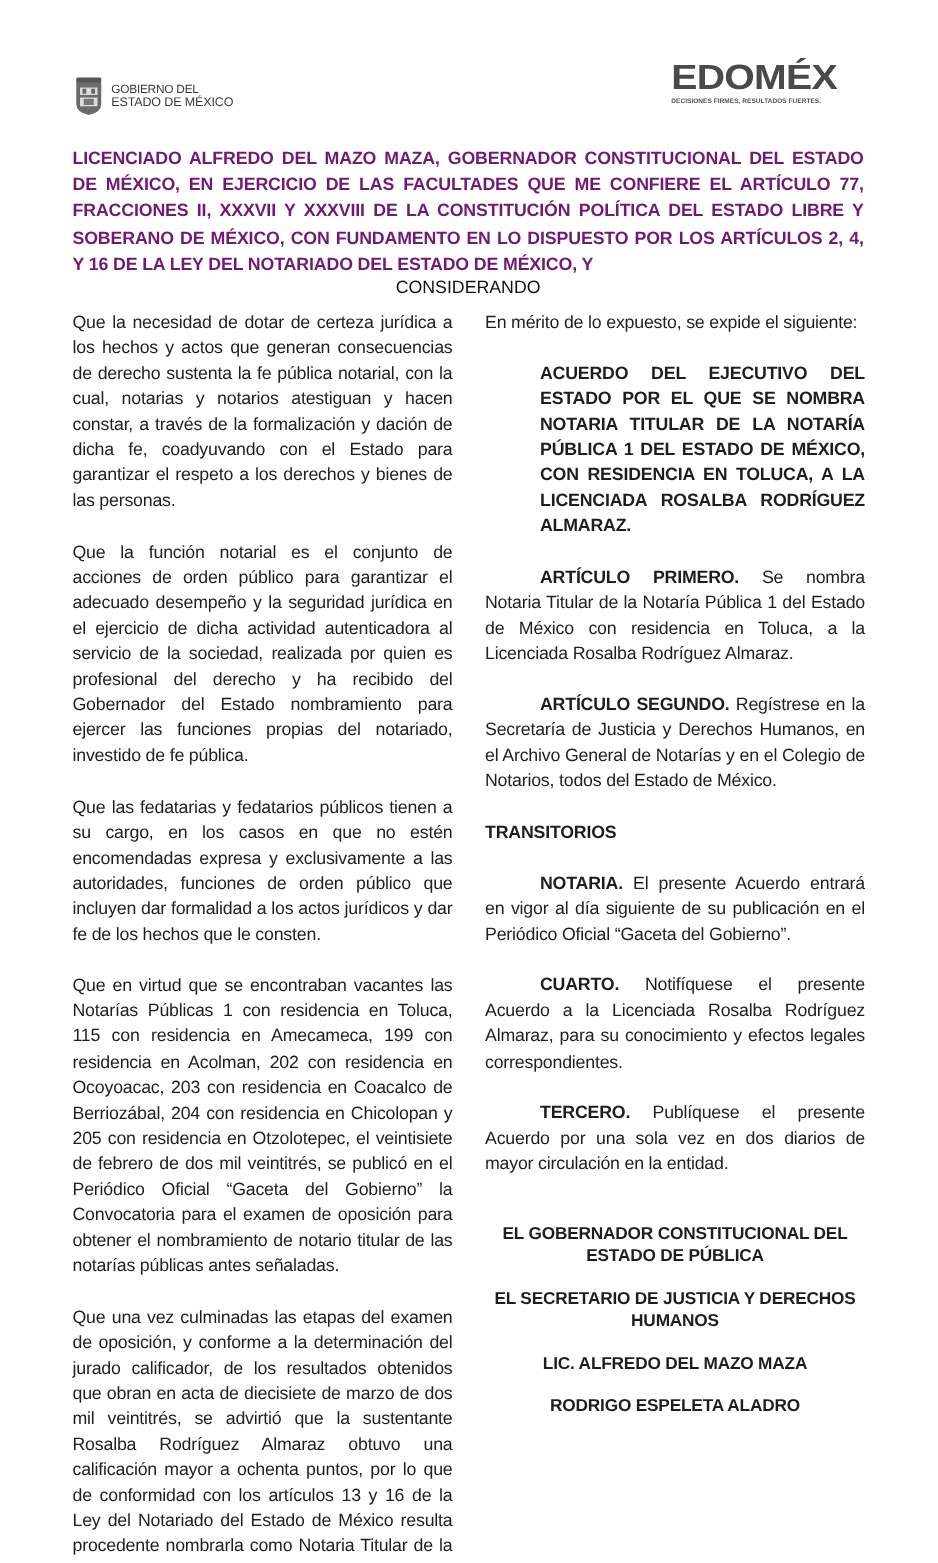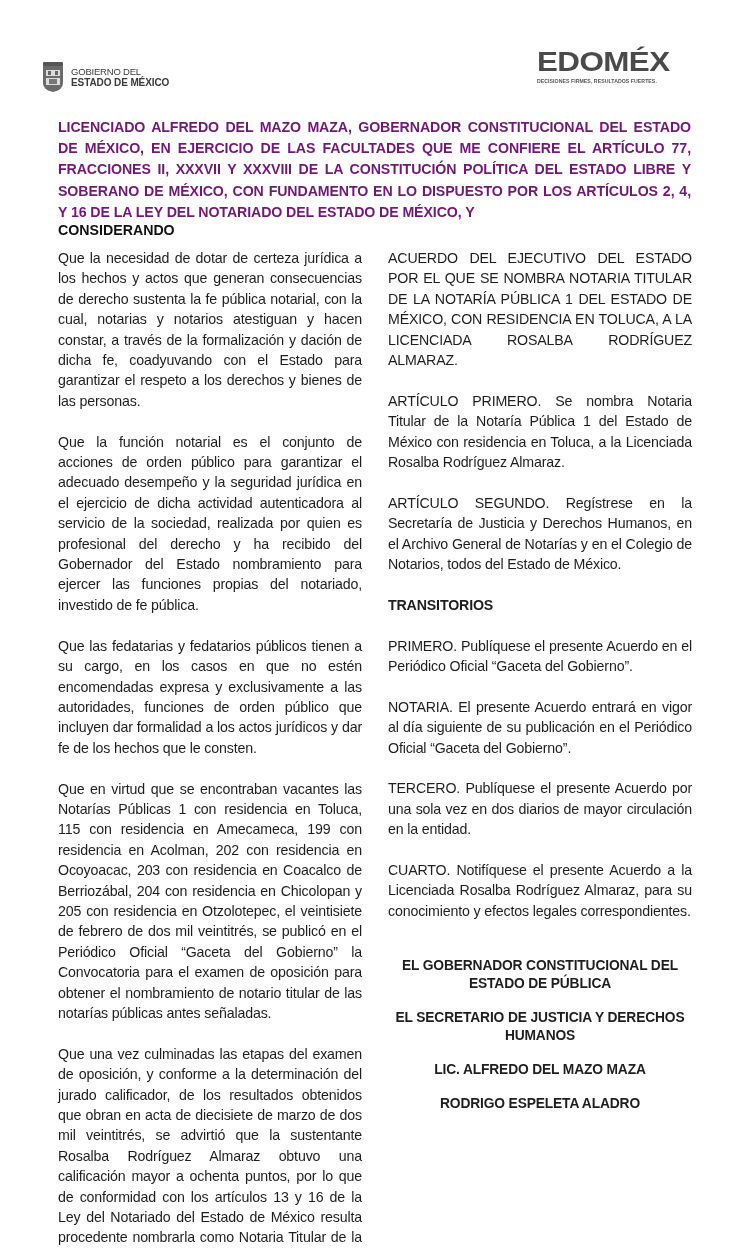--- a/index.html
+++ b/index.html
@@ -1,36 +1,36 @@
 <!DOCTYPE html>
 <html><head>
 <meta charset="utf-8">
 <style>
   html, body { margin: 0; padding: 0; background: #ffffff; }
   body { width: 750px; height: 1250px; position: relative; overflow: hidden;
          font-family: "Liberation Sans", sans-serif; color: #1a1a1a; }
-  .logo-left { position: absolute; left: 40px; top: 60px; height: 34px; display: flex; align-items: center; justify-content: flex-end; }
+  .logo-left { position: absolute; left: 58px; top: 60px; height: 34px; display: flex; align-items: center; justify-content: flex-end; }
   .shield { width: 26px; height: 32px; position: relative; }
   .shield svg { display: block; }
   .gov-text { margin-left: 5px; line-height: 11px; color: #3a3a3a; }
   .gov-line1 { font-size: 9.5px; letter-spacing: -0.2px; }
-  .gov-line2 { font-size: 10px; font-weight: bold; letter-spacing: -0.1px; }
+  .gov-line2 { font-size: 10px; font-weight: normal; letter-spacing: -0.1px; }
   .logo-right { position: absolute; left: 537px; top: 48px; width: 156px; }
   .edomex { font-size: 28px; font-weight: 900; color: #4a4a4a; letter-spacing: -0.5px; line-height: 28px;
             font-family: "Liberation Sans", sans-serif; transform: scaleX(1.12); transform-origin: left; white-space: nowrap; }
   .tagline { font-size: 5.2px; font-weight: bold; color: #555; letter-spacing: 0.05px; margin-top: 2px; white-space: nowrap; }
   .preamble { position: absolute; left: 58px; top: 117px; width: 633px; font-size: 14.2px; font-weight: bold;
               line-height: 21.2px; text-align: justify; color: #701a75; letter-spacing: -0.1px; }
-  .considerando { position: absolute; left: 58px; width: 633px; top: 222px; 
-                  font-size: 14.2px; font-weight: bold; color: #111; }
+  .considerando { position: absolute; left: 58px; width: 633px; top: 222px; text-align: center;
+                  font-size: 14.2px; font-weight: normal; color: #111; }
   .col { position: absolute; top: 248px; width: 304px; font-size: 14.2px; line-height: 20.4px; color: #1e1e1e; }
   .col-left { left: 58px; }
   .col-right { left: 388px; }
   .col p { margin: 0 0 20.4px 0; text-align: justify; letter-spacing: -0.15px; }
-  .col .bold { font-weight: normal; }
+  .col .bold { font-weight: bold; margin-left: 44px; }
   .center-heading { text-align: center; font-weight: bold; }
   .sig { text-align: center !important; font-weight: bold; margin: 0 0 16px 0 !important; line-height: 18px; font-size: 13.8px; }
   .sig-block { margin-top: 36px; }
 </style>
 </head>
 <body>
 
 <div class="logo-left">
   <div class="shield">
     <svg width="26" height="32" viewBox="0 0 26 32">
@@ -60,27 +60,27 @@
 
 <div class="col col-left">
   <p>Que la necesidad de dotar de certeza jurídica a los hechos y actos que generan consecuencias de derecho sustenta la fe pública notarial, con la cual, notarias y notarios atestiguan y hacen constar, a través de la formalización y dación de dicha fe, coadyuvando con el Estado para garantizar el respeto a los derechos y bienes de las personas.</p>
   <p>Que la función notarial es el conjunto de acciones de orden público para garantizar el adecuado desempeño y la seguridad jurídica en el ejercicio de dicha actividad autenticadora al servicio de la sociedad, realizada por quien es profesional del derecho y ha recibido del Gobernador del Estado nombramiento para ejercer las funciones propias del notariado, investido de fe pública.</p>
   <p>Que las fedatarias y fedatarios públicos tienen a su cargo, en los casos en que no estén encomendadas expresa y exclusivamente a las autoridades, funciones de orden público que incluyen dar formalidad a los actos jurídicos y dar fe de los hechos que le consten.</p>
   <p>Que en virtud que se encontraban vacantes las Notarías Públicas 1 con residencia en Toluca, 115 con residencia en Amecameca, 199 con residencia en Acolman, 202 con residencia en Ocoyoacac, 203 con residencia en Coacalco de Berriozábal, 204 con residencia en Chicolopan y 205 con residencia en Otzolotepec, el veintisiete de febrero de dos mil veintitrés, se publicó en el Periódico Oficial “Gaceta del Gobierno” la Convocatoria para el examen de oposición para obtener el nombramiento de notario titular de las notarías públicas antes señaladas.</p>
   <p>Que una vez culminadas las etapas del examen de oposición, y conforme a la determinación del jurado calificador, de los resultados obtenidos que obran en acta de diecisiete de marzo de dos mil veintitrés, se advirtió que la sustentante Rosalba Rodríguez Almaraz obtuvo una calificación mayor a ochenta puntos, por lo que de conformidad con los artículos 13 y 16 de la Ley del Notariado del Estado de México resulta procedente nombrarla como Notaria Titular de la Notaría Pública 1 del Estado de México, con residencia en Toluca.</p>
 </div>
 
 <div class="col col-right">
+  <p>En mérito de lo expuesto, se expide el siguiente:</p>
   <p class="bold">ACUERDO DEL EJECUTIVO DEL ESTADO POR EL QUE SE NOMBRA NOTARIA TITULAR DE LA NOTARÍA PÚBLICA 1 DEL ESTADO DE MÉXICO, CON RESIDENCIA EN TOLUCA, A LA LICENCIADA ROSALBA RODRÍGUEZ ALMARAZ.</p>
   <p><span class="bold">ARTÍCULO PRIMERO.</span><span> Se nombra Notaria Titular de la Notaría Pública 1 del Estado de México con residencia en Toluca, a la Licenciada Rosalba Rodríguez Almaraz.</span></p>
   <p><span class="bold">ARTÍCULO SEGUNDO.</span><span> Regístrese en la Secretaría de Justicia y Derechos Humanos, en el Archivo General de Notarías y en el Colegio de Notarios, todos del Estado de México.</span></p>
   <p class="center-heading">TRANSITORIOS</p>
-  <p><span class="bold">PRIMERO.</span><span> Publíquese el presente Acuerdo en el Periódico Oficial “Gaceta del Gobierno”.</span></p>
   <p><span class="bold">NOTARIA.</span><span> El presente Acuerdo entrará en vigor al día siguiente de su publicación en el Periódico Oficial “Gaceta del Gobierno”.</span></p>
+  <p><span class="bold">CUARTO.</span><span> Notifíquese el presente Acuerdo a la Licenciada Rosalba Rodríguez Almaraz, para su conocimiento y efectos legales correspondientes.</span></p>
   <p><span class="bold">TERCERO.</span><span> Publíquese el presente Acuerdo por una sola vez en dos diarios de mayor circulación en la entidad.</span></p>
-  <p><span class="bold">CUARTO.</span><span> Notifíquese el presente Acuerdo a la Licenciada Rosalba Rodríguez Almaraz, para su conocimiento y efectos legales correspondientes.</span></p>
   <div class="sig-block">
     <p class="sig">EL GOBERNADOR CONSTITUCIONAL DEL ESTADO DE PÚBLICA</p>
     <p class="sig">EL SECRETARIO DE JUSTICIA Y DERECHOS HUMANOS</p>
     <p class="sig">LIC. ALFREDO DEL MAZO MAZA</p>
     <p class="sig">RODRIGO ESPELETA ALADRO</p>
   </div>
 </div>
 
 </body></html>

